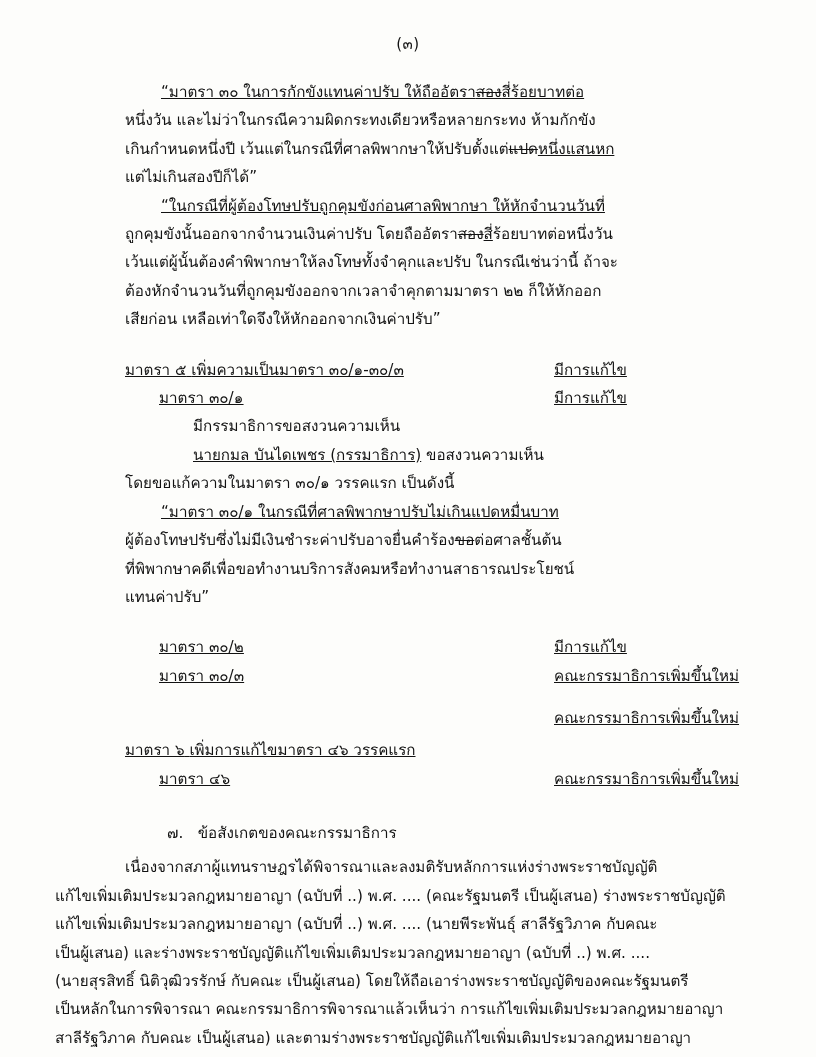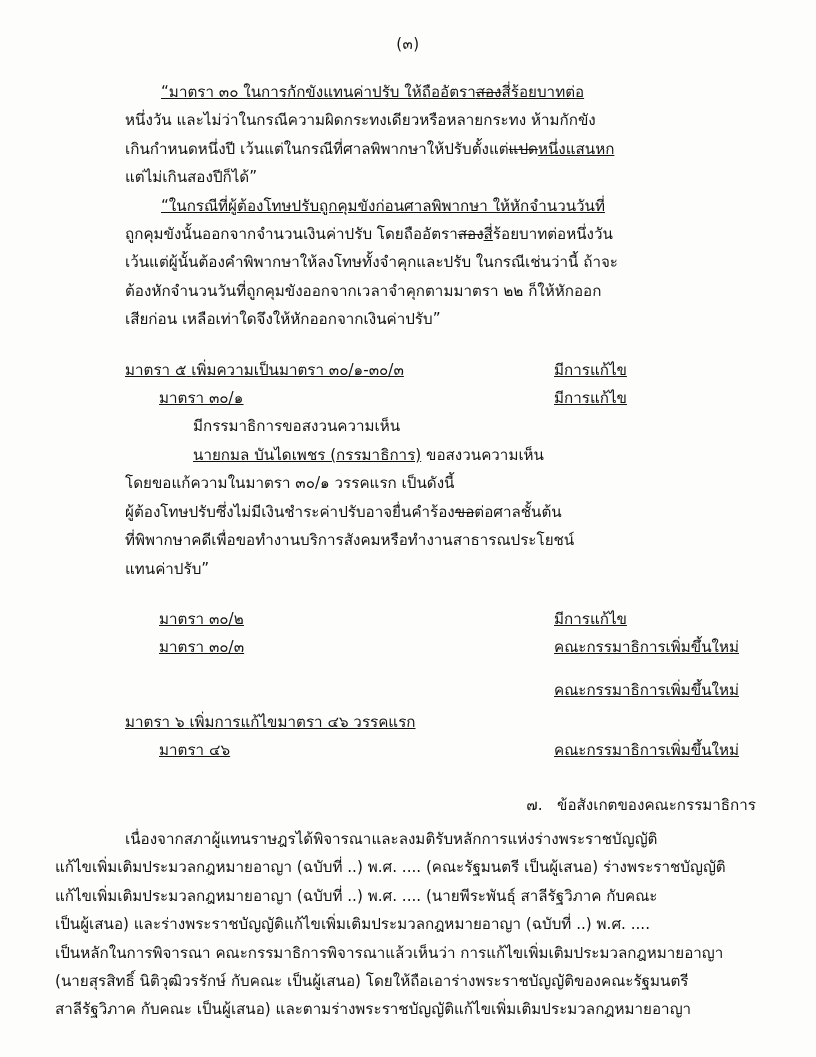--- a/index.html
+++ b/index.html
@@ -54,21 +54,20 @@
     padding-right: 2px;
     width: 200px;
     text-align: left;
   }
   .sec-label {
     text-decoration: underline;
     white-space: nowrap;
   }
   .obs-head {
     padding-left: 112px;
-    text-align: right;
   }
   .obs-body {
     margin-top: 6px;
   }
   .obs-body p {
     margin: 0;
   }
 </style>
 </head>
 <body>
@@ -110,20 +109,21 @@
       </div>
       <div class="right">มีการแก้ไข</div>
     </div>
 
     <div class="indent-3">
       <p>มีกรรมาธิการขอสงวนความเห็น</p>
       <p><span class="u">นายกมล  บันไดเพชร (กรรมาธิการ)</span><span> ขอสงวนความเห็น</span></p>
     </div>
     <div class="indent-1">
       <p>โดยขอแก้ความในมาตรา ๓๐/๑ วรรคแรก เป็นดังนี้</p>
+      <p class="first-line-in"><span>“มาตรา ๓๐/๑ </span><span class="u">ในกรณีที่ศาลพิพากษาปรับไม่เกินแปดหมื่นบาท</span></p>
       <p><span>ผู้ต้องโทษปรับซึ่งไม่มีเงินชำระค่าปรับอาจยื่นคำร้อง</span><span class="strike">ขอ</span><span>ต่อศาลชั้นต้น</span></p>
       <p>ที่พิพากษาคดีเพื่อขอทำงานบริการสังคมหรือทำงานสาธารณประโยชน์</p>
       <p>แทนค่าปรับ”</p>
     </div>
 
     <div class="gap-md"></div>
 
     <div class="row">
       <div class="left" style="padding-left:104px;">
         <span class="sec-label">มาตรา ๓๐/๒</span>
@@ -160,20 +160,20 @@
     <div class="obs-head">
       <span>๗.</span>
       &nbsp;&nbsp;<span>ข้อสังเกตของคณะกรรมาธิการ</span>
     </div>
 
     <div class="obs-body">
       <p class="first-line-in2">เนื่องจากสภาผู้แทนราษฎรได้พิจารณาและลงมติรับหลักการแห่งร่างพระราชบัญญัติ</p>
       <p>แก้ไขเพิ่มเติมประมวลกฎหมายอาญา (ฉบับที่ ..) พ.ศ. .... (คณะรัฐมนตรี เป็นผู้เสนอ) ร่างพระราชบัญญัติ</p>
       <p>แก้ไขเพิ่มเติมประมวลกฎหมายอาญา (ฉบับที่ ..) พ.ศ. .... (นายพีระพันธุ์  สาลีรัฐวิภาค กับคณะ</p>
       <p>เป็นผู้เสนอ) และร่างพระราชบัญญัติแก้ไขเพิ่มเติมประมวลกฎหมายอาญา (ฉบับที่ ..) พ.ศ. ....</p>
+      <p>(นายสุรสิทธิ์  นิติวุฒิวรรักษ์ กับคณะ เป็นผู้เสนอ) โดยให้ถือเอาร่างพระราชบัญญัติของคณะรัฐมนตรี</p>
       <p>เป็นหลักในการพิจารณา  คณะกรรมาธิการพิจารณาแล้วเห็นว่า การแก้ไขเพิ่มเติมประมวลกฎหมายอาญา</p>
-      <p>(นายสุรสิทธิ์  นิติวุฒิวรรักษ์ กับคณะ เป็นผู้เสนอ) โดยให้ถือเอาร่างพระราชบัญญัติของคณะรัฐมนตรี</p>
       <p>สาลีรัฐวิภาค กับคณะ เป็นผู้เสนอ) และตามร่างพระราชบัญญัติแก้ไขเพิ่มเติมประมวลกฎหมายอาญา</p>
 
     </div>
 
   </div>
 </div>
 
 </body></html>

